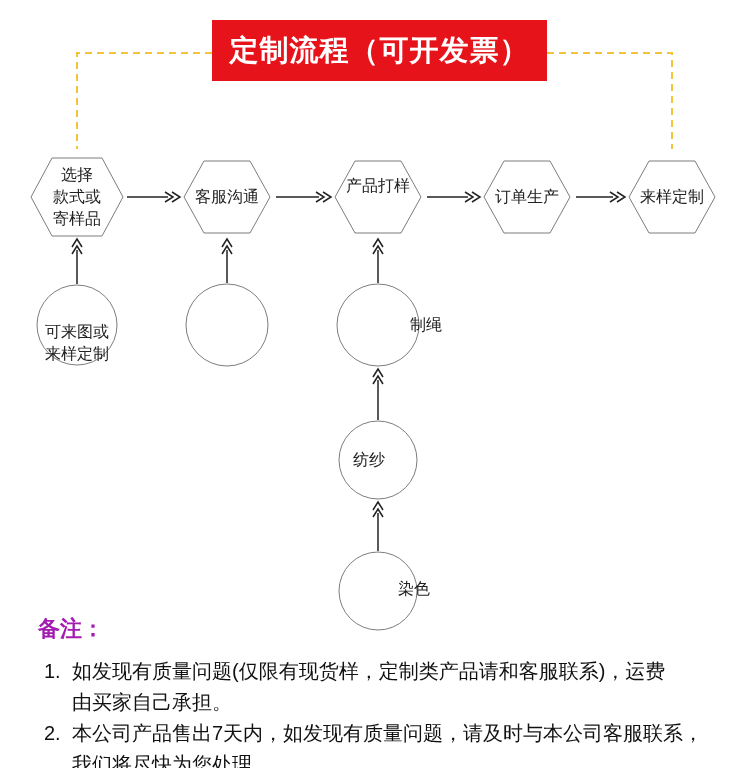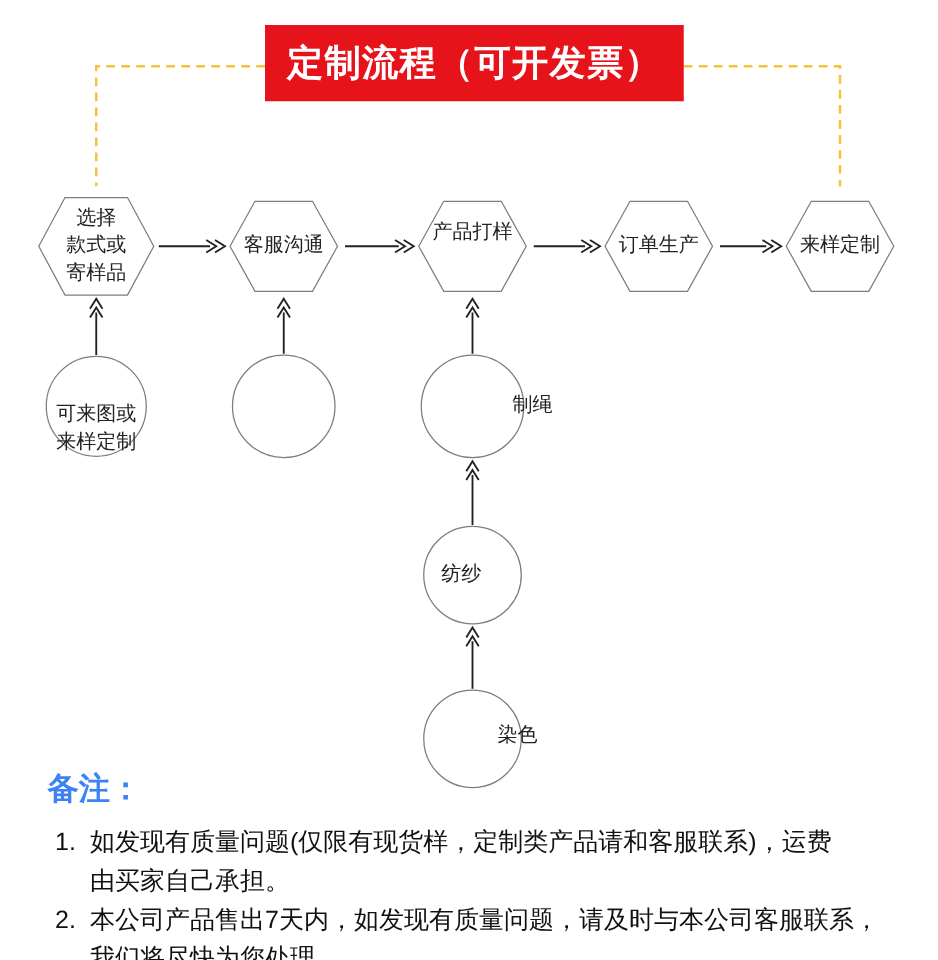--- a/index.html
+++ b/index.html
@@ -64,22 +64,22 @@
   .sub-4 { left: 369px; top: 460px; }
   .sub-5 { left: 378px; top: 589px; margin-left: 36px; }
   .notes {
     position: absolute;
     left: 38px;
     top: 614px;
     width: 692px;
     z-index: 1;
   }
   .notes-heading {
-    color: #3b82f6;
-    font-size: 25px;
+    color: #a21caf;
+    font-size: 22px;
     font-weight: bold;
     margin-bottom: 12px;
   }
   .note-item {
     display: flex;
     align-items: flex-start;
     font-size: 20px;
     line-height: 31px;
     color: #111111;
   }

